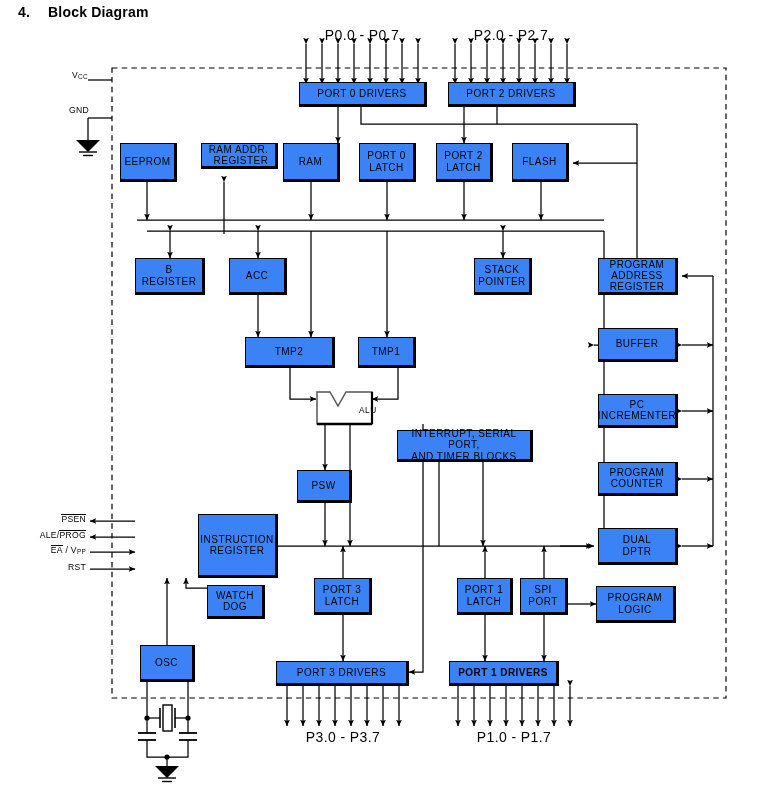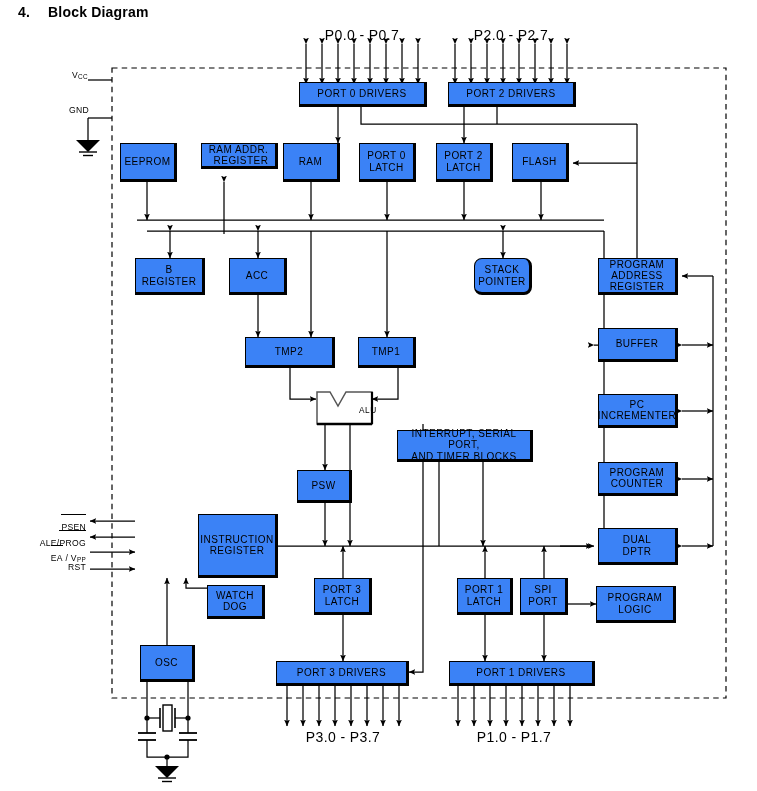--- a/index.html
+++ b/index.html
@@ -50,21 +50,21 @@
     z-index:3;
   }
   .sig-label{
     position:absolute;
     font-size:8.6px;
     letter-spacing:.3px;
     white-space:nowrap;
     z-index:4;
   }
   .sig-label.right{text-align:right;}
-  .ovl{border-top:1px solid #000;padding-top:8px;display:inline-block;line-height:1.05;}
+  .ovl{border-top:1px solid #000;padding-top:0px;display:inline-block;line-height:1.05;}
   .sub{font-size:6.4px;vertical-align:-1px;}
   .pin-label{
     position:absolute;
     font-size:14px;
     letter-spacing:.4px;
     white-space:nowrap;
     z-index:4;
     text-align:center;
   }
   .alu-label{
@@ -311,21 +311,21 @@
   <div class="box" style="left:283px; top:143px; width:57px; height:39px;">RAM</div>
   <div class="box" style="left:359px; top:143px; width:57px; height:39px;">PORT 0
 LATCH</div>
   <div class="box" style="left:436px; top:143px; width:57px; height:39px;">PORT 2
 LATCH</div>
   <div class="box" style="left:512px; top:143px; width:57px; height:39px;">FLASH</div>
 
   <div class="box" style="left:135px; top:258px; width:70px; height:37px;">B
 REGISTER</div>
   <div class="box" style="left:229px; top:258px; width:58px; height:37px;">ACC</div>
-  <div class="box" style="left:474px; top:258px; width:58px; height:37px;border-radius:8px;">STACK
+  <div class="box" style="left:474px; top:258px; width:58px; height:37px;">STACK
 POINTER</div>
   <div class="box" style="left:598px; top:258px; width:80px; height:37px;">PROGRAM
 ADDRESS
 REGISTER</div>
 
   <div class="box" style="left:245px; top:337px; width:90px; height:31px;">TMP2</div>
   <div class="box" style="left:358px; top:337px; width:58px; height:31px;">TMP1</div>
   <div class="box" style="left:397px; top:430px; width:136px; height:32px;">INTERRUPT, SERIAL PORT,
 AND TIMER BLOCKS</div>
 
@@ -351,15 +351,15 @@
   <div class="box" style="left:457px; top:578px; width:56px; height:37px;">PORT 1
 LATCH</div>
   <div class="box" style="left:520px; top:578px; width:48px; height:37px;">SPI
 PORT</div>
   <div class="box" style="left:596px; top:586px; width:80px; height:37px;">PROGRAM
 LOGIC</div>
 
   <div class="box" style="left:140px; top:645px; width:55px; height:37px;">OSC</div>
 
   <div class="box" style="left:276px; top:661px; width:133px; height:25px;">PORT 3 DRIVERS</div>
-  <div class="box" style="left:449px; top:661px; width:146px; height:25px;">PORT 1 DRIVERS</div>
+  <div class="box" style="left:449px; top:661px; width:110px; height:25px;font-weight:bold;">PORT 1 DRIVERS</div>
 
 </div>
 
 </body></html>

